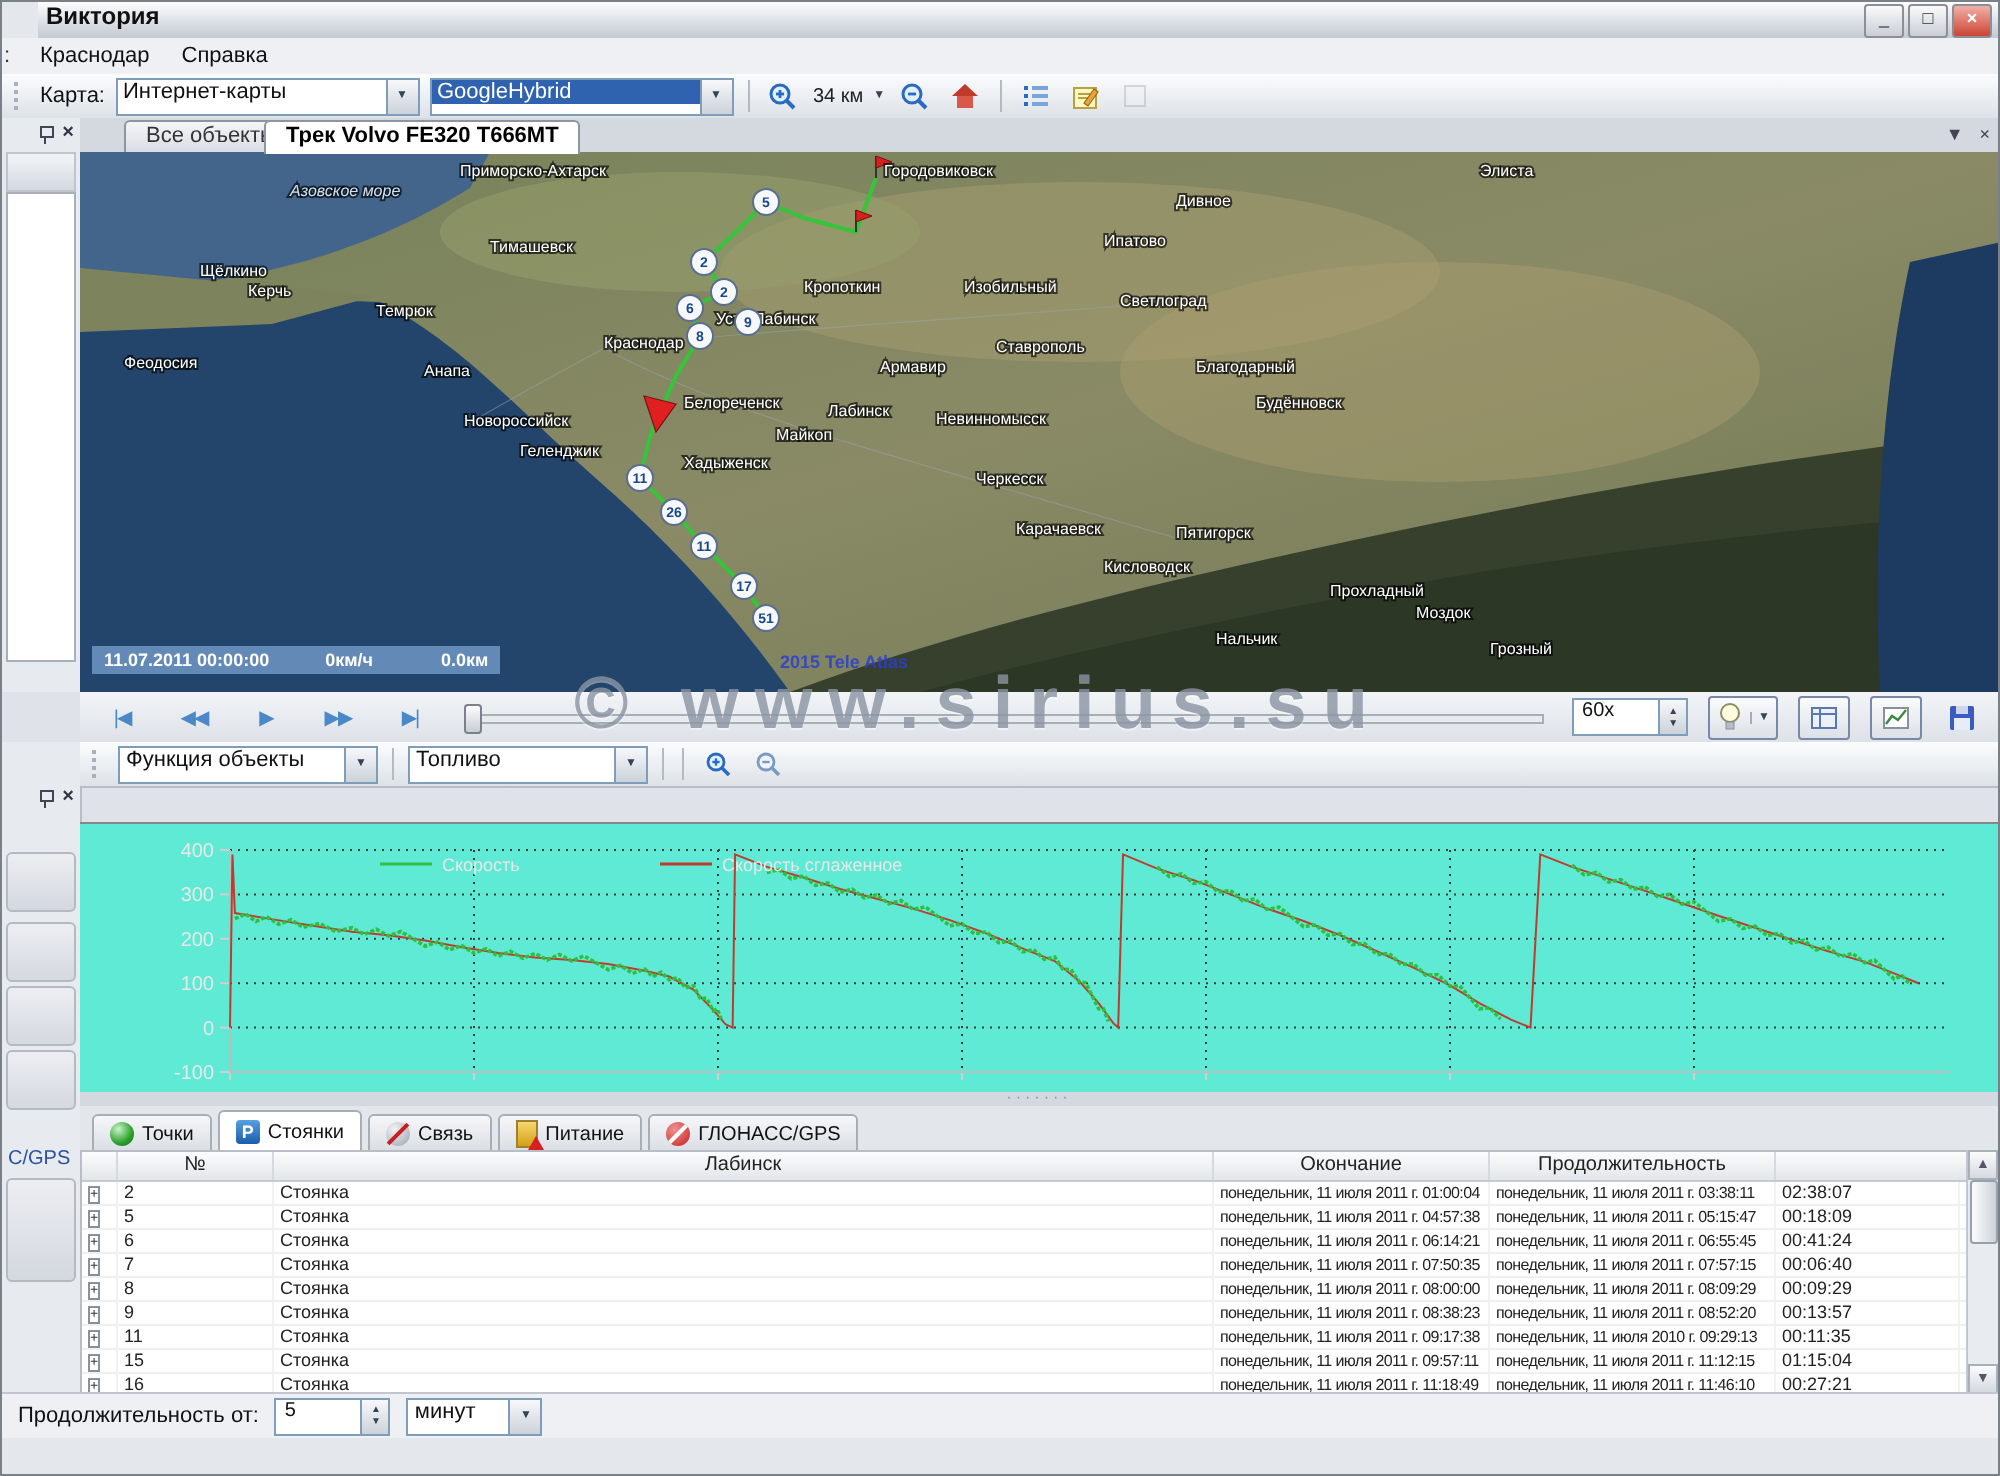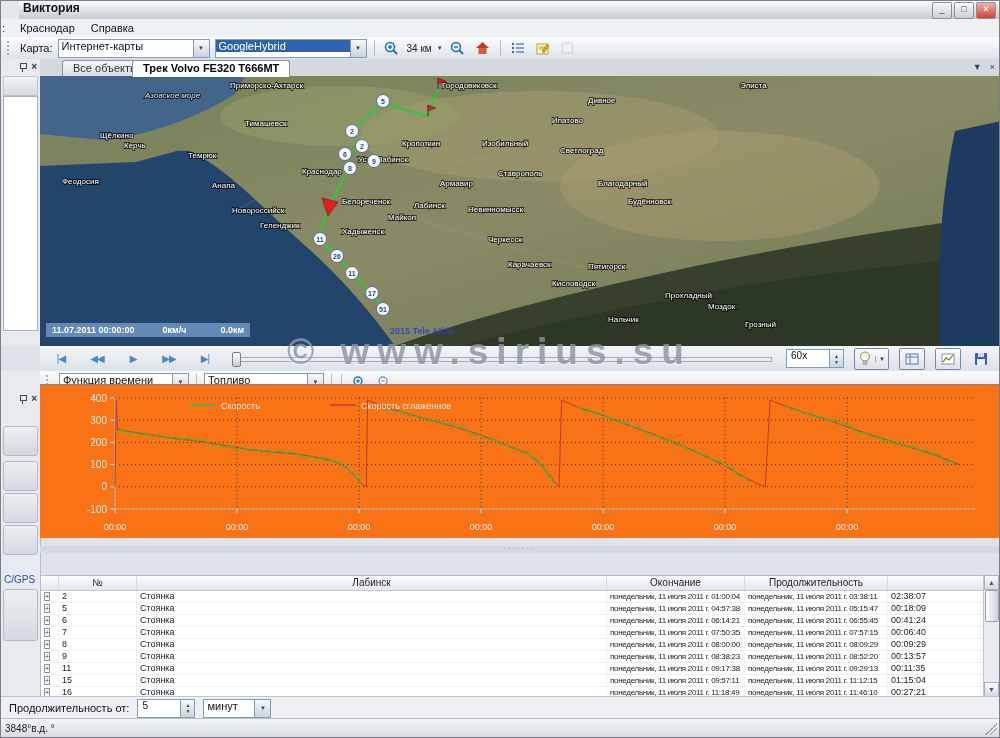--- a/index.html
+++ b/index.html
@@ -68,21 +68,21 @@
                   background:linear-gradient(#fdfdfd,#c8cdd4)}
   .spin{display:flex;height:17px;border:1px solid #7f9db9;background:#fff;align-items:flex-start}
   .spin .val{padding:0 4px;font-size:10px;min-width:34px}
   .spin .arrows{width:13px;height:100%;border-left:1px solid #7f9db9;display:flex;flex-direction:column;
                 align-items:center;justify-content:center;font-size:5px;color:#345;background:linear-gradient(#f7f8fa,#ccd2da)}
   .sqbtn{width:24px;height:20px;border:1px solid #7a88a8;border-radius:2px;background:linear-gradient(#fafbfc,#dce1e8);
          display:flex;align-items:center;justify-content:center}
   
   .panel2-tb{position:absolute;left:39px;right:0;top:312px;height:22px;background:linear-gradient(#fbfcfd,#dde2e8);
              border-bottom:1px solid #b9bec6;display:flex;align-items:center;gap:5px;padding-left:6px}
-  .chart{position:absolute;left:39px;right:0;top:325px;height:153px;background:#f97316;border-top:1px solid #888}
+  .chart{position:absolute;left:39px;right:0;top:352px;height:153px;background:#5eead4;border-top:1px solid #888}
   .hsplit{position:absolute;left:39px;right:0;top:487px;height:7px;background:#d4d9e0;text-align:center;
           color:#8a919b;font-size:8px;line-height:5px;letter-spacing:2px}
   
   .btabs{position:absolute;left:39px;right:0;top:494px;height:22px;background:#e3e7ec;border-bottom:1px solid #b9bec6;
          display:flex;align-items:flex-end;gap:3px;padding:2px 0 0 6px}
   .btab{height:18px;display:flex;align-items:center;gap:4px;padding:0 8px;border:1px solid #a8aeb6;border-radius:3px 3px 0 0;
         background:linear-gradient(#f6f7f9,#d9dde3);font-size:10px}
   .btab.active{background:#fff;border-bottom-color:#fff;font-weight:normal;height:20px}
   .ico-point{width:12px;height:12px;border-radius:50%;background:radial-gradient(circle at 35% 30%,#c8f5c8,#2ca02c 60%,#14701a)}
   .ico-parking{width:12px;height:12px;border-radius:2px;background:linear-gradient(#58a0e0,#1a5cab);color:#fff;
@@ -408,21 +408,21 @@
             <rect x="1" y="1" width="12" height="12" fill="#3a5cc0" rx="1"></rect>
             <rect x="4" y="1" width="6" height="4" fill="#cdd6ee"></rect>
             <rect x="3" y="7" width="8" height="6" fill="#e8ecf6"></rect>
           </svg>
       </div>
     </div>
 
     <div class="panel2-tb">
       <div class="grip"></div>
       <div class="combo" style="width:128px">
-        <span class="txt">Функция времени</span>
+        <span class="txt">Функция объекты</span>
         <span class="cbtn">▼</span>
       </div>
       <div class="tsep"></div>
       <div class="combo" style="width:118px">
         <span class="txt">Топливо</span>
         <span class="cbtn">▼</span>
       </div>
       <div class="tsep"></div>
       <div class="tsep"></div>
       <div class="tbtn">
@@ -492,20 +492,42 @@
           <polyline points="746,20.636799999999994 752.1,25.432000000000002 758.2,24.233200000000004 764.3000000000001,29.028399999999998 770.4,27.829600000000003 776.5,32.62479999999999 782.6,31.426000000000002 788.6999999999999,36.2952 794.8000000000001,35.1704 800.9,40.03960000000001 807,38.91479999999999 813.1,43.784000000000006 819.1999999999999,48.6532 825.3,47.4544 831.4,52.2496 837.5,51.0508 843.6,55.846000000000004 849.7,54.6472 855.8000000000001,59.4424 861.9,58.1696 868,62.890800000000006 874.1,61.618 880.1999999999999,66.19120000000001 886.3000000000001,64.7704 892.4,69.34360000000001 897.28,68.07079999999999 902.1600000000001,72.792 907.0400000000001,77.51320000000001 911.1066666666667,75.9444 915.1733333333333,80.3696" fill="none" stroke="#2fbf3f" stroke-width="1.8" stroke-dasharray="2,1"></polyline>
           <line x1="150" y1="20" x2="176" y2="20" stroke="#2fbf3f" stroke-width="1.5"></line>
           <text x="181" y="23.5" font-size="9" fill="#e8e8e8">Скорость</text>
           <line x1="290" y1="20" x2="316" y2="20" stroke="#c03b2e" stroke-width="1.5"></line>
           <text x="321" y="23.5" font-size="9" fill="#e8e8e8">Скорость сглаженное</text>
         </svg>
     </div>
 
     <div class="hsplit">·······</div>
 
+    <div class="btabs" id="btabs">
+        <div class="btab">
+          <span class="ico-point"></span>
+          <span>Точки</span>
+        </div>
+        <div class="btab active">
+          <span class="ico-parking">P</span>
+          <span>Стоянки</span>
+        </div>
+        <div class="btab">
+          <span class="ico-link"></span>
+          <span>Связь</span>
+        </div>
+        <div class="btab">
+          <span class="ico-power"></span>
+          <span>Питание</span>
+        </div>
+        <div class="btab">
+          <span class="ico-gps"></span>
+          <span>ГЛОНАСС/GPS</span>
+        </div>
+      </div>
 
     <div class="tbl">
       <div class="thead" id="thead">
           <div></div>
           <div>№</div>
           <div>Лабинск</div>
           <div>Окончание</div>
           <div>Продолжительность</div>
         </div>
       <div id="table-body">
@@ -555,21 +577,21 @@
             <div>Стоянка</div>
             <div class="date">понедельник, 11 июля 2011 г. 08:38:23</div>
             <div class="date">понедельник, 11 июля 2011 г. 08:52:20</div>
             <div>00:13:57</div>
           </div>
           <div class="trow">
             <div style="padding: 0px;"><span class="expand">+</span></div>
             <div>11</div>
             <div>Стоянка</div>
             <div class="date">понедельник, 11 июля 2011 г. 09:17:38</div>
-            <div class="date">понедельник, 11 июля 2011 г. 09:29:13</div>
+            <div class="date">понедельник, 11 июля 2010 г. 09:29:13</div>
             <div>00:11:35</div>
           </div>
           <div class="trow">
             <div style="padding: 0px;"><span class="expand">+</span></div>
             <div>15</div>
             <div>Стоянка</div>
             <div class="date">понедельник, 11 июля 2011 г. 09:57:11</div>
             <div class="date">понедельник, 11 июля 2011 г. 11:12:15</div>
             <div>01:15:04</div>
           </div>
@@ -595,19 +617,15 @@
         <span class="val">5</span>
         <span class="arrows">▲<br>▼</span>
       </div>
       <div class="combo" style="width:66px">
         <span class="txt">минут</span>
         <span class="cbtn">▼</span>
       </div>
     </div>
   </div>
 
-  <div class="statusbar">
-    <span>3848°в.д. °</span>
-    <div class="resize-grip"></div>
-  </div>
 
   <div class="watermark">© www.sirius.su</div>
 </div>
 
 </body></html>

